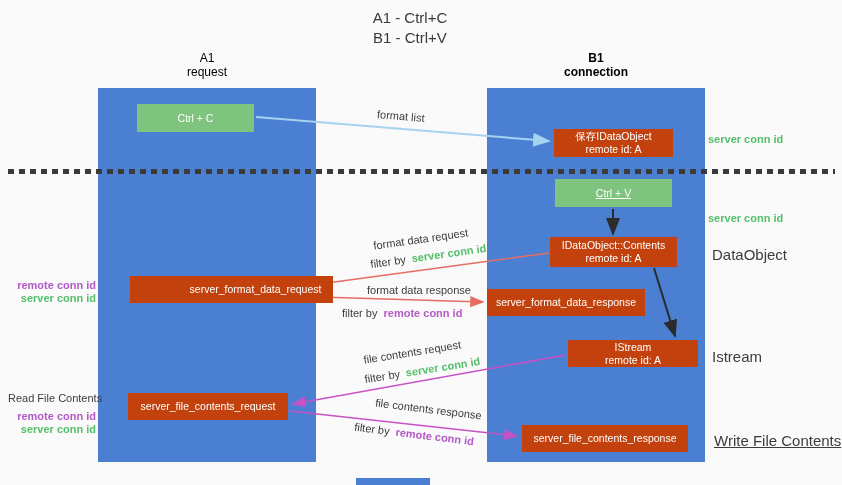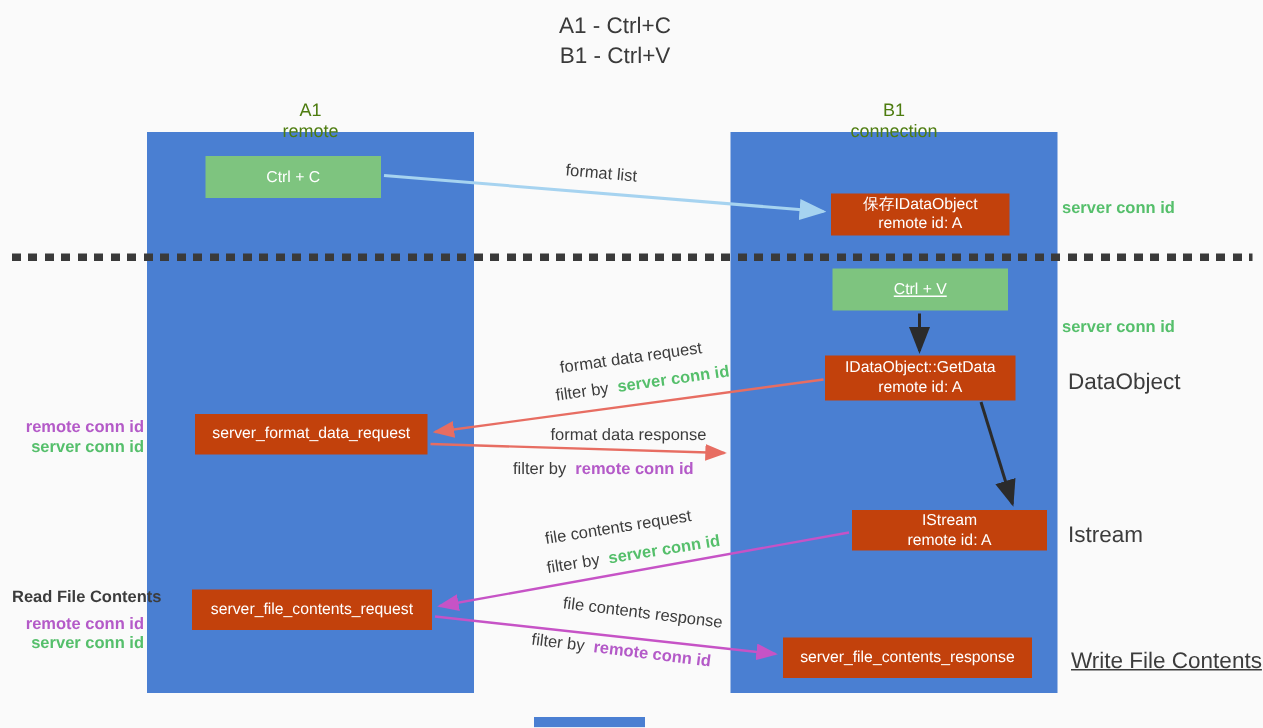--- a/index.html
+++ b/index.html
@@ -3,44 +3,44 @@
 <meta charset="utf-8">
 <style>
   html,body{margin:0;padding:0;background:#fafafa;}
   body{font-family:"Liberation Sans",sans-serif;}
   .canvas{position:relative;width:842px;height:485px;background:#fafafa;overflow:hidden;}
 
   .title{position:absolute;left:340px;top:8px;width:140px;text-align:center;
          font-size:15px;line-height:20px;color:#3a3a3a;z-index:4;}
 
   .lane-header{position:absolute;width:100px;text-align:center;font-size:12px;
-               line-height:14px;color:#4d7c0f;z-index:4;margin-top:15px;}
+               line-height:14px;color:#000000;z-index:4;}
   .lane-header.left{left:157px;top:51px;}
-  .lane-header.right{left:546px;top:51px;}
+  .lane-header.right{left:546px;top:51px;font-weight:bold;}
 
   .lane{position:absolute;top:88px;width:218px;height:374px;background:#4a7fd2;z-index:1;}
   .lane.left{left:98px;}
   .lane.right{left:487px;}
 
   .separator{position:absolute;left:8px;top:169px;width:827px;height:5px;z-index:5;
     background:repeating-linear-gradient(90deg,#3a3a3a 0 6px,transparent 6px 11px);}
 
   .arrows{position:absolute;left:0;top:0;z-index:2;}
 
   .box{position:absolute;display:flex;flex-direction:column;align-items:center;
        justify-content:center;color:#fff;font-size:10.5px;line-height:13px;
        text-align:center;z-index:3;}
   .green-box{background:#7ec47f;}
   .orange-box{background:#c2410c;}
 
   .b-ctrl-c{left:137px;top:104px;width:117px;height:28px;}
   .b-save{left:554px;top:129px;width:119px;height:28px;}
   .b-ctrl-v{left:555px;top:179px;width:117px;height:28px;text-decoration:underline;}
   .b-getdata{left:550px;top:237px;width:127px;height:30px;}
-  .b-freq{left:130px;top:276px;width:155px;height:27px;}
+  .b-freq{left:130px;top:276px;width:155px;height:27px;padding-left:48px;}
   .b-fresp{left:487px;top:289px;width:158px;height:27px;}
   .b-istream{left:568px;top:340px;width:130px;height:27px;}
   .b-fcreq{left:128px;top:393px;width:160px;height:27px;}
   .b-fcresp{left:522px;top:425px;width:166px;height:27px;}
 
   .lbl{position:absolute;font-size:11px;color:#3c3c3c;z-index:4;white-space:nowrap;}
   .green-t{color:#55bf6b;font-weight:bold;}
   .magenta-t{color:#b45ac8;font-weight:bold;}
 
   .side-right{left:708px;}
@@ -65,21 +65,21 @@
 
 <div class="canvas">
 
   <div class="title">
     <div>A1 - Ctrl+C</div>
     <div>B1 - Ctrl+V</div>
   </div>
 
   <div class="lane-header left">
     <div>A1</div>
-    <div>remote</div>
+    <div>request</div>
   </div>
   <div class="lane-header right">
     <div>B1</div>
     <div>connection</div>
   </div>
 
   <div class="lane left"></div>
   <div class="lane right"></div>
   <div class="separator"></div>
   <div class="bottom-fragment"></div>
@@ -115,28 +115,31 @@
   <div class="box orange-box b-save">
     <div>保存IDataObject</div>
     <div>remote id: A</div>
   </div>
 
   <div class="box green-box b-ctrl-v">
     <div>Ctrl + V</div>
   </div>
 
   <div class="box orange-box b-getdata">
-    <div>IDataObject::GetData</div>
+    <div>IDataObject::Contents</div>
     <div>remote id: A</div>
   </div>
 
   <div class="box orange-box b-freq">
     <div>server_format_data_request</div>
   </div>
 
+  <div class="box orange-box b-fresp">
+    <div>server_format_data_response</div>
+  </div>
 
   <div class="box orange-box b-istream">
     <div>IStream</div>
     <div>remote id: A</div>
   </div>
 
   <div class="box orange-box b-fcreq">
     <div>server_file_contents_request</div>
   </div>
 
@@ -148,21 +151,21 @@
   <div class="lbl green-t side-right" style="top:212px;">server conn id</div>
   <div class="lbl plain" style="left:712px;top:246px;">DataObject</div>
   <div class="lbl plain" style="left:712px;top:348px;">Istream</div>
   <div class="lbl plain" style="left:714px;top:432px;text-decoration:underline;">Write File Contents</div>
 
   <div class="left-group" style="left:8px;top:279px;">
     <div class="magenta-t">remote conn id</div>
     <div class="green-t">server conn id</div>
   </div>
 
-  <div class="left-group plain" style="left:8px;top:392px;font-weight:bold;">
+  <div class="left-group plain" style="left:8px;top:392px;">
     <div>Read File Contents</div>
   </div>
 
   <div class="left-group" style="left:8px;top:410px;">
     <div class="magenta-t">remote conn id</div>
     <div class="green-t">server conn id</div>
   </div>
 
   <div class="arrow-lbl rot-p5" style="left:377px;top:110px;">format list</div>
 

